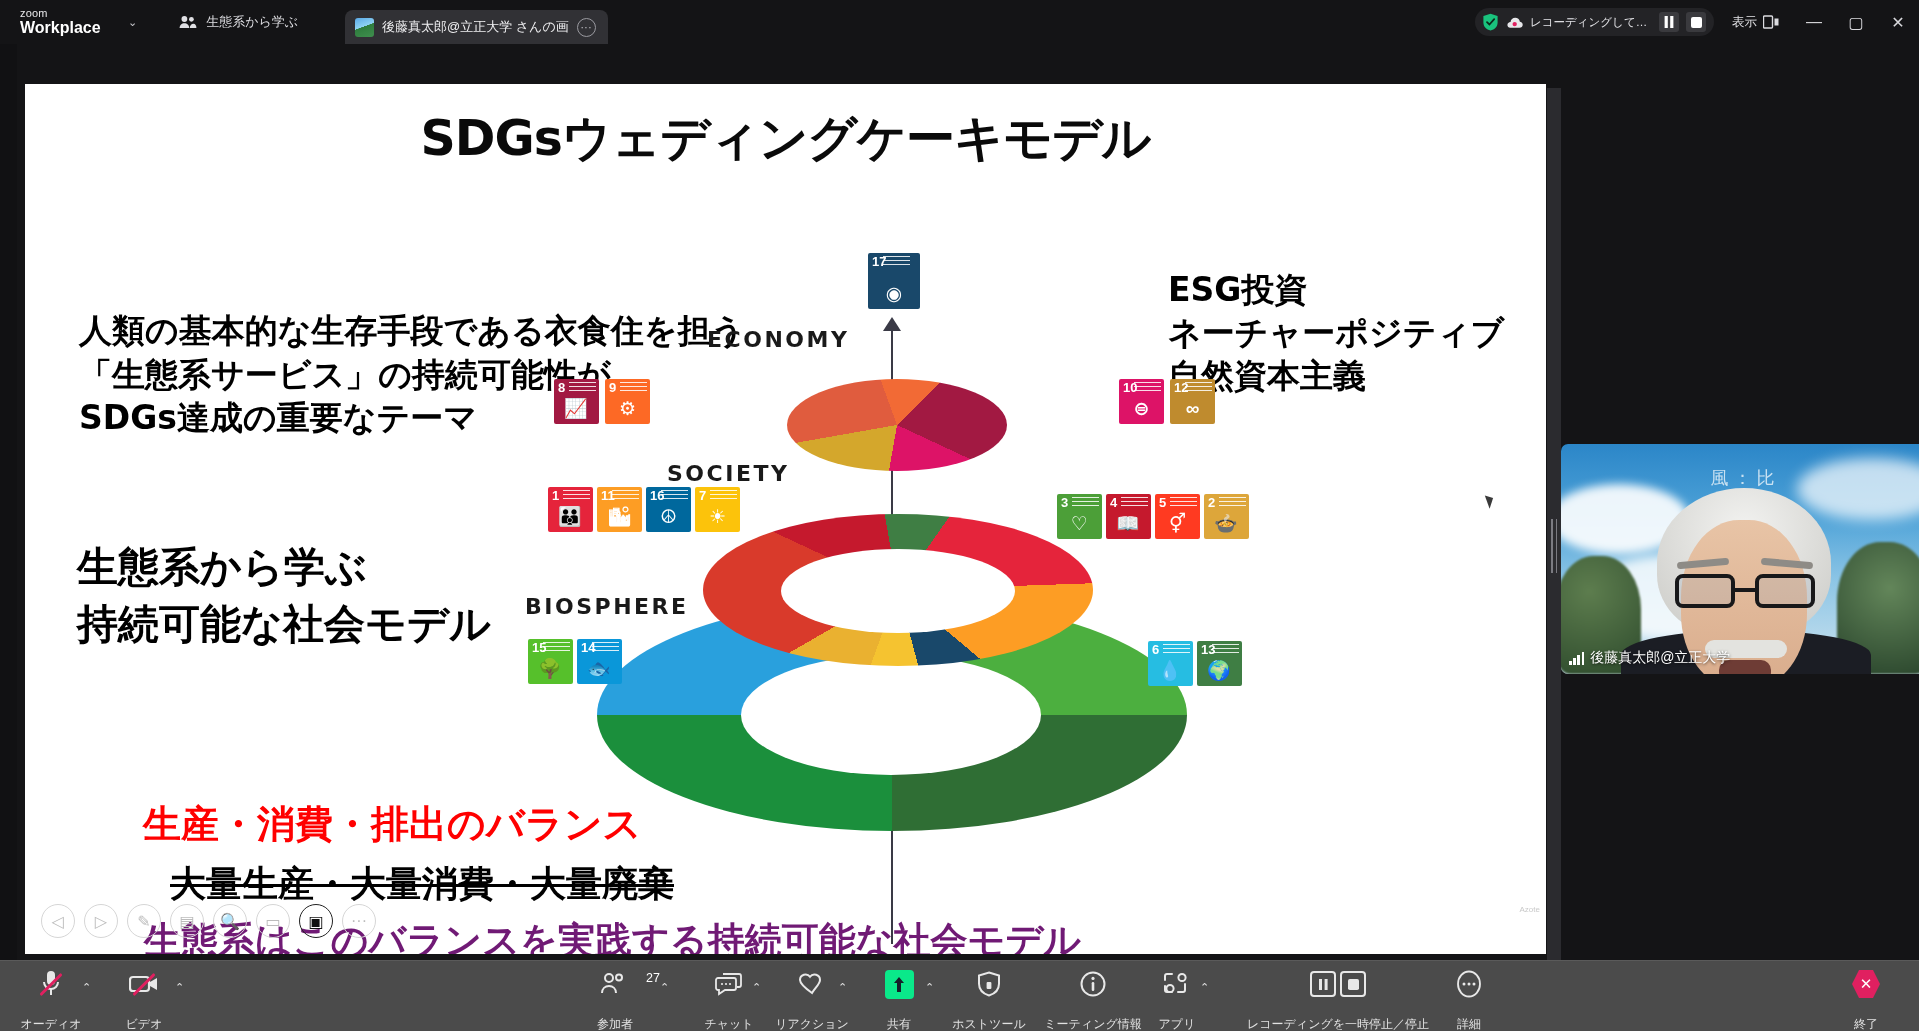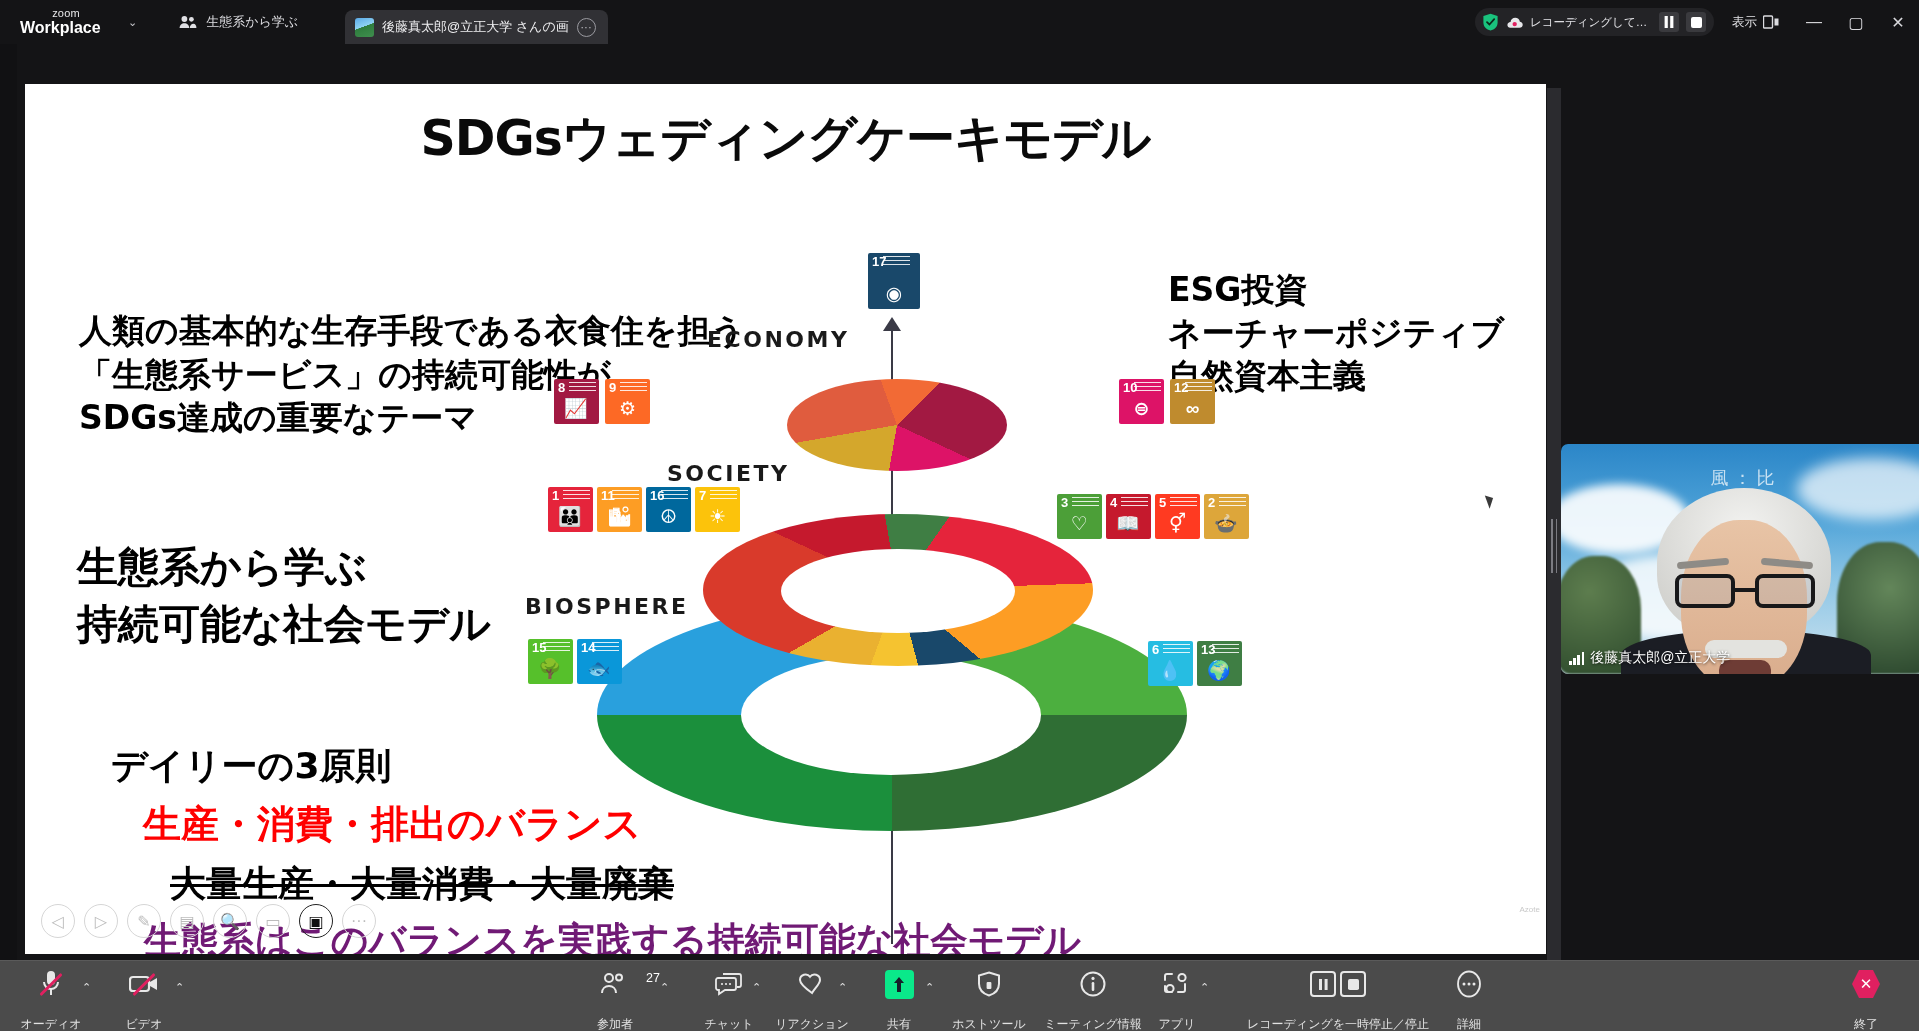--- a/index.html
+++ b/index.html
@@ -5,21 +5,21 @@
   * { margin:0; padding:0; box-sizing:border-box; }
   html,body{ width:1919px; height:1031px; overflow:hidden; background:#111113;
     font-family:"Liberation Sans","DejaVu Sans",sans-serif; }
 
   #app{ position:relative; width:1919px; height:1031px; background:#111113; }
 
   
   .titlebar{ position:absolute; left:0; top:0; width:1919px; height:44px;
     background:#141416; display:flex; align-items:center; }
   .zoom-logo{ margin-left:20px; width:92px; line-height:1; color:#fff; }
-  .zoom-logo .z1{ font-size:11px; letter-spacing:.2px; display:block; color:#e8e8ea;text-align:center;}
+  .zoom-logo .z1{ font-size:11px; letter-spacing:.2px; display:block; color:#e8e8ea;}
   .zoom-logo .z2{ font-size:16px; font-weight:700; display:block; margin-top:1px;}
   .chev{ color:#c8c8cc; font-size:11px; margin-left:16px; cursor:pointer; }
   .tb-item{ display:flex; align-items:center; gap:9px; height:30px; padding:0 14px;
     border-radius:6px; color:#dcdce0; font-size:13px; margin-left:28px; cursor:pointer;}
   .tab-active{ display:flex; align-items:center; gap:8px; height:34px; padding:0 12px 0 10px;
      background:#313135; border-radius:8px 8px 0 0; color:#f0f0f2; font-size:13px;
      position:absolute; left:345px; top:10px; cursor:pointer; }
   .tab-thumb{ width:19px;height:19px;border-radius:3px;
      background:linear-gradient(160deg,#5aa9e6 0%,#8fd3f4 45%,#2f7d3e 46%,#3f8f4e 100%); flex:none;}
   .tab-more{ width:19px;height:19px;border:1px solid #9a9aa0;border-radius:50%;
@@ -238,21 +238,20 @@
   <div class="stage">
     <div class="slide">
 
       <div class="slide-title">SDGsウェディングケーキモデル</div>
 
       <div class="txt t-left2">生態系から学ぶ
 持続可能な社会モデル</div>
       <div class="txt t-left1">人類の基本的な生存手段である衣食住を担う
 「生態系サービス」の持続可能性が
 SDGs達成の重要なテーマ</div>
-      <div class="txt t-daily">デイリーの3原則</div>
       <div class="txt t-mass">大量生産・大量消費・大量廃棄</div>
       <div class="txt t-bal">生産・消費・排出のバランス</div>
       <div class="txt t-eco">生態系はこのバランスを実践する持続可能な社会モデル</div>
       <div class="txt t-esg">ESG投資
 ネーチャーポジティブ
 自然資本主義</div>
 
       <div class="cake">
         <div class="arrowhd"></div>
         <div class="axis"></div>

